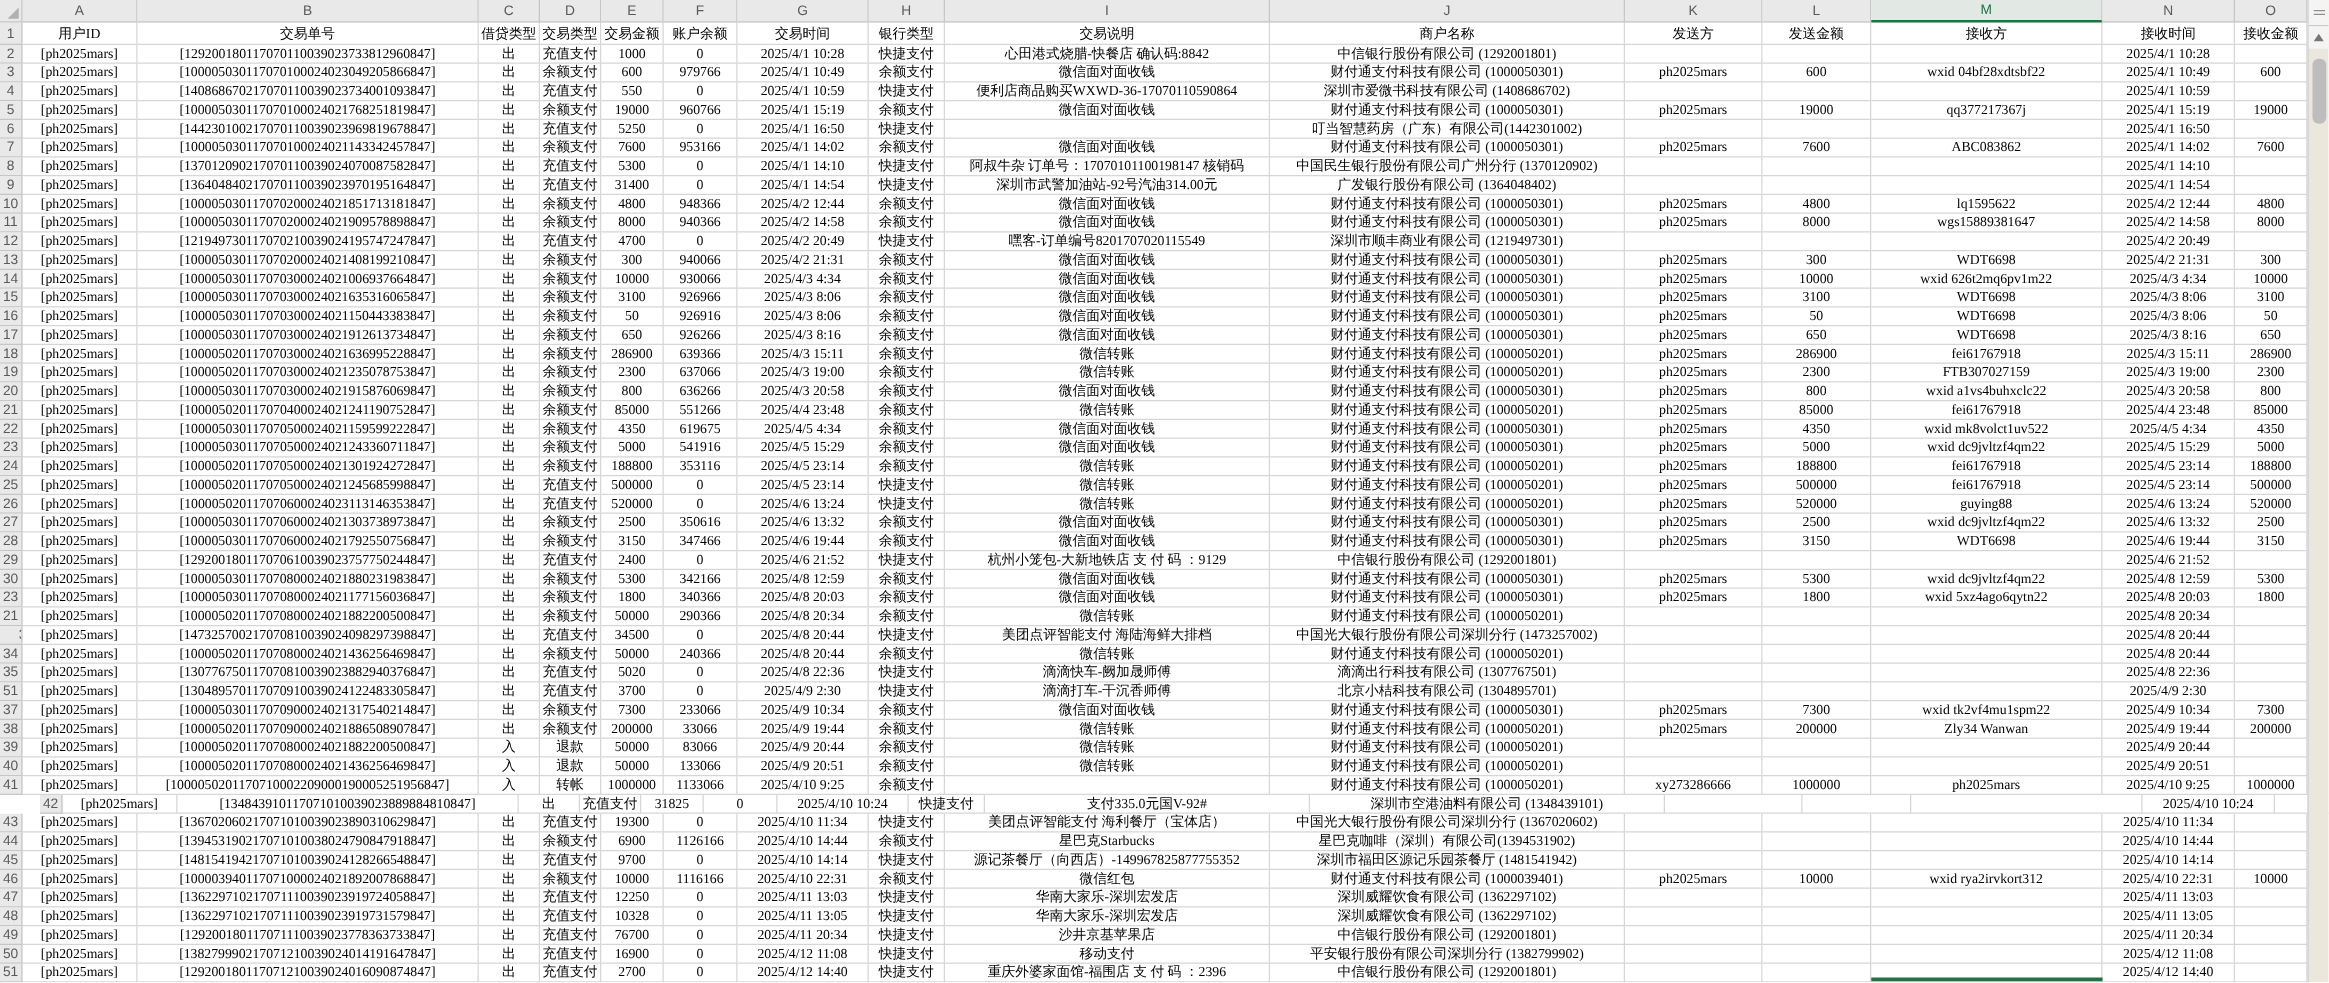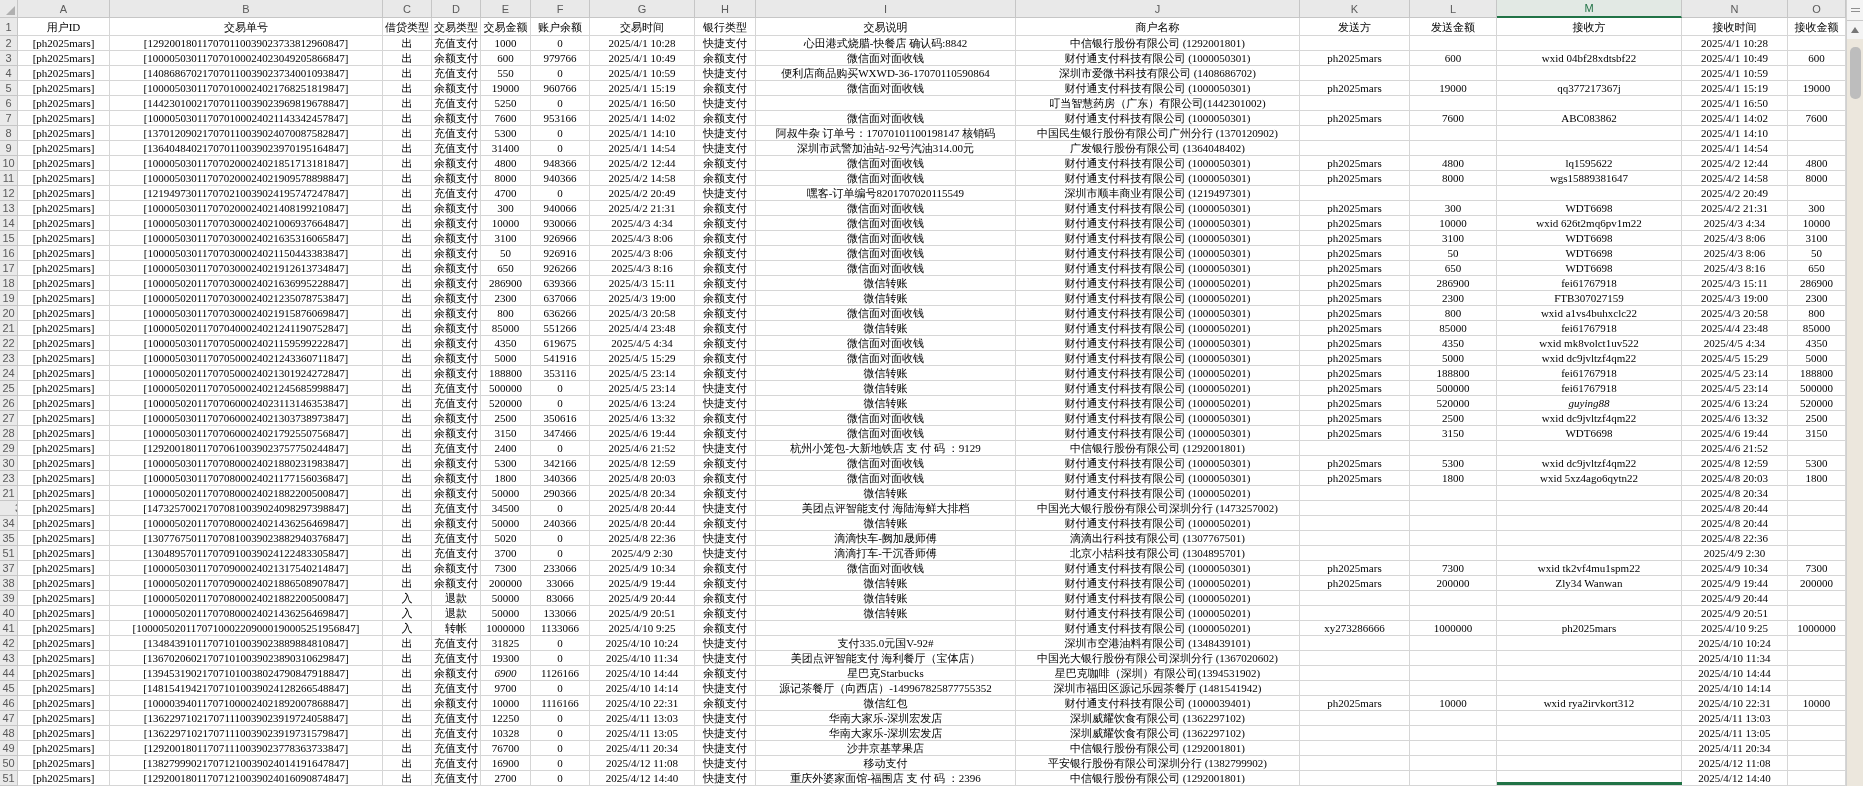--- a/index.html
+++ b/index.html
@@ -514,21 +514,21 @@
         <div class="cell " style="width: 49px;">出</div>
         <div class="cell " style="width: 49px;">充值支付</div>
         <div class="cell " style="width: 50px;">520000</div>
         <div class="cell " style="width: 59px;">0</div>
         <div class="cell " style="width: 105px;">2025/4/6 13:24</div>
         <div class="cell " style="width: 61px;">快捷支付</div>
         <div class="cell " style="width: 260px;">微信转账</div>
         <div class="cell " style="width: 284px;">财付通支付科技有限公司 (1000050201)</div>
         <div class="cell " style="width: 110px;">ph2025mars</div>
         <div class="cell " style="width: 87px;">520000</div>
-        <div class="cell " style="width: 185px; font-style: italic;">guying88</div>
+        <div class="cell " style="width: 185px;">guying88</div>
         <div class="cell " style="width: 106px;">2025/4/6 13:24</div>
         <div class="cell " style="width: 58px;">520000</div>
       </div>
       <div class="frow">
         <div class="cell hdr rowhdr" style="width: 18px;">27</div>
         <div class="cell " style="width: 92px;">[ph2025mars]</div>
         <div class="cell " style="width: 273px;">[100005030117070600024021303738973847]</div>
         <div class="cell " style="width: 49px;">出</div>
         <div class="cell " style="width: 49px;">余额支付</div>
         <div class="cell " style="width: 50px;">2500</div>
@@ -789,21 +789,21 @@
         <div class="cell " style="width: 61px;">余额支付</div>
         <div class="cell " style="width: 260px;"></div>
         <div class="cell " style="width: 284px;">财付通支付科技有限公司 (1000050201)</div>
         <div class="cell " style="width: 110px;">xy273286666</div>
         <div class="cell " style="width: 87px;">1000000</div>
         <div class="cell " style="width: 185px;">ph2025mars</div>
         <div class="cell " style="width: 106px;">2025/4/10 9:25</div>
         <div class="cell " style="width: 58px;">1000000</div>
       </div>
       <div class="frow">
-        <div class="cell hdr rowhdr" style="width: 18px;">42</div>
+        <div class="cell hdr rowhdr" style="width: 18px; margin-left: 32px;">42</div>
         <div class="cell " style="width: 92px;">[ph2025mars]</div>
         <div class="cell " style="width: 273px;">[134843910117071010039023889884810847]</div>
         <div class="cell " style="width: 49px;">出</div>
         <div class="cell " style="width: 49px;">充值支付</div>
         <div class="cell " style="width: 50px;">31825</div>
         <div class="cell " style="width: 59px;">0</div>
         <div class="cell " style="width: 105px;">2025/4/10 10:24</div>
         <div class="cell " style="width: 61px;">快捷支付</div>
         <div class="cell " style="width: 260px;">支付335.0元国V-92#</div>
         <div class="cell " style="width: 284px;">深圳市空港油料有限公司 (1348439101)</div>
@@ -830,21 +830,21 @@
         <div class="cell " style="width: 185px;"></div>
         <div class="cell " style="width: 106px;">2025/4/10 11:34</div>
         <div class="cell " style="width: 58px;"></div>
       </div>
       <div class="frow">
         <div class="cell hdr rowhdr" style="width: 18px;">44</div>
         <div class="cell " style="width: 92px;">[ph2025mars]</div>
         <div class="cell " style="width: 273px;">[139453190217071010038024790847918847]</div>
         <div class="cell " style="width: 49px;">出</div>
         <div class="cell " style="width: 49px;">余额支付</div>
-        <div class="cell " style="width: 50px; font-style: italic;">6900</div>
+        <div class="cell " style="width: 50px;">6900</div>
         <div class="cell " style="width: 59px;">1126166</div>
         <div class="cell " style="width: 105px;">2025/4/10 14:44</div>
         <div class="cell " style="width: 61px;">余额支付</div>
         <div class="cell " style="width: 260px;">星巴克Starbucks</div>
         <div class="cell " style="width: 284px;">星巴克咖啡（深圳）有限公司(1394531902)</div>
         <div class="cell " style="width: 110px;"></div>
         <div class="cell " style="width: 87px;"></div>
         <div class="cell " style="width: 185px;"></div>
         <div class="cell " style="width: 106px;">2025/4/10 14:44</div>
         <div class="cell " style="width: 58px;"></div>

